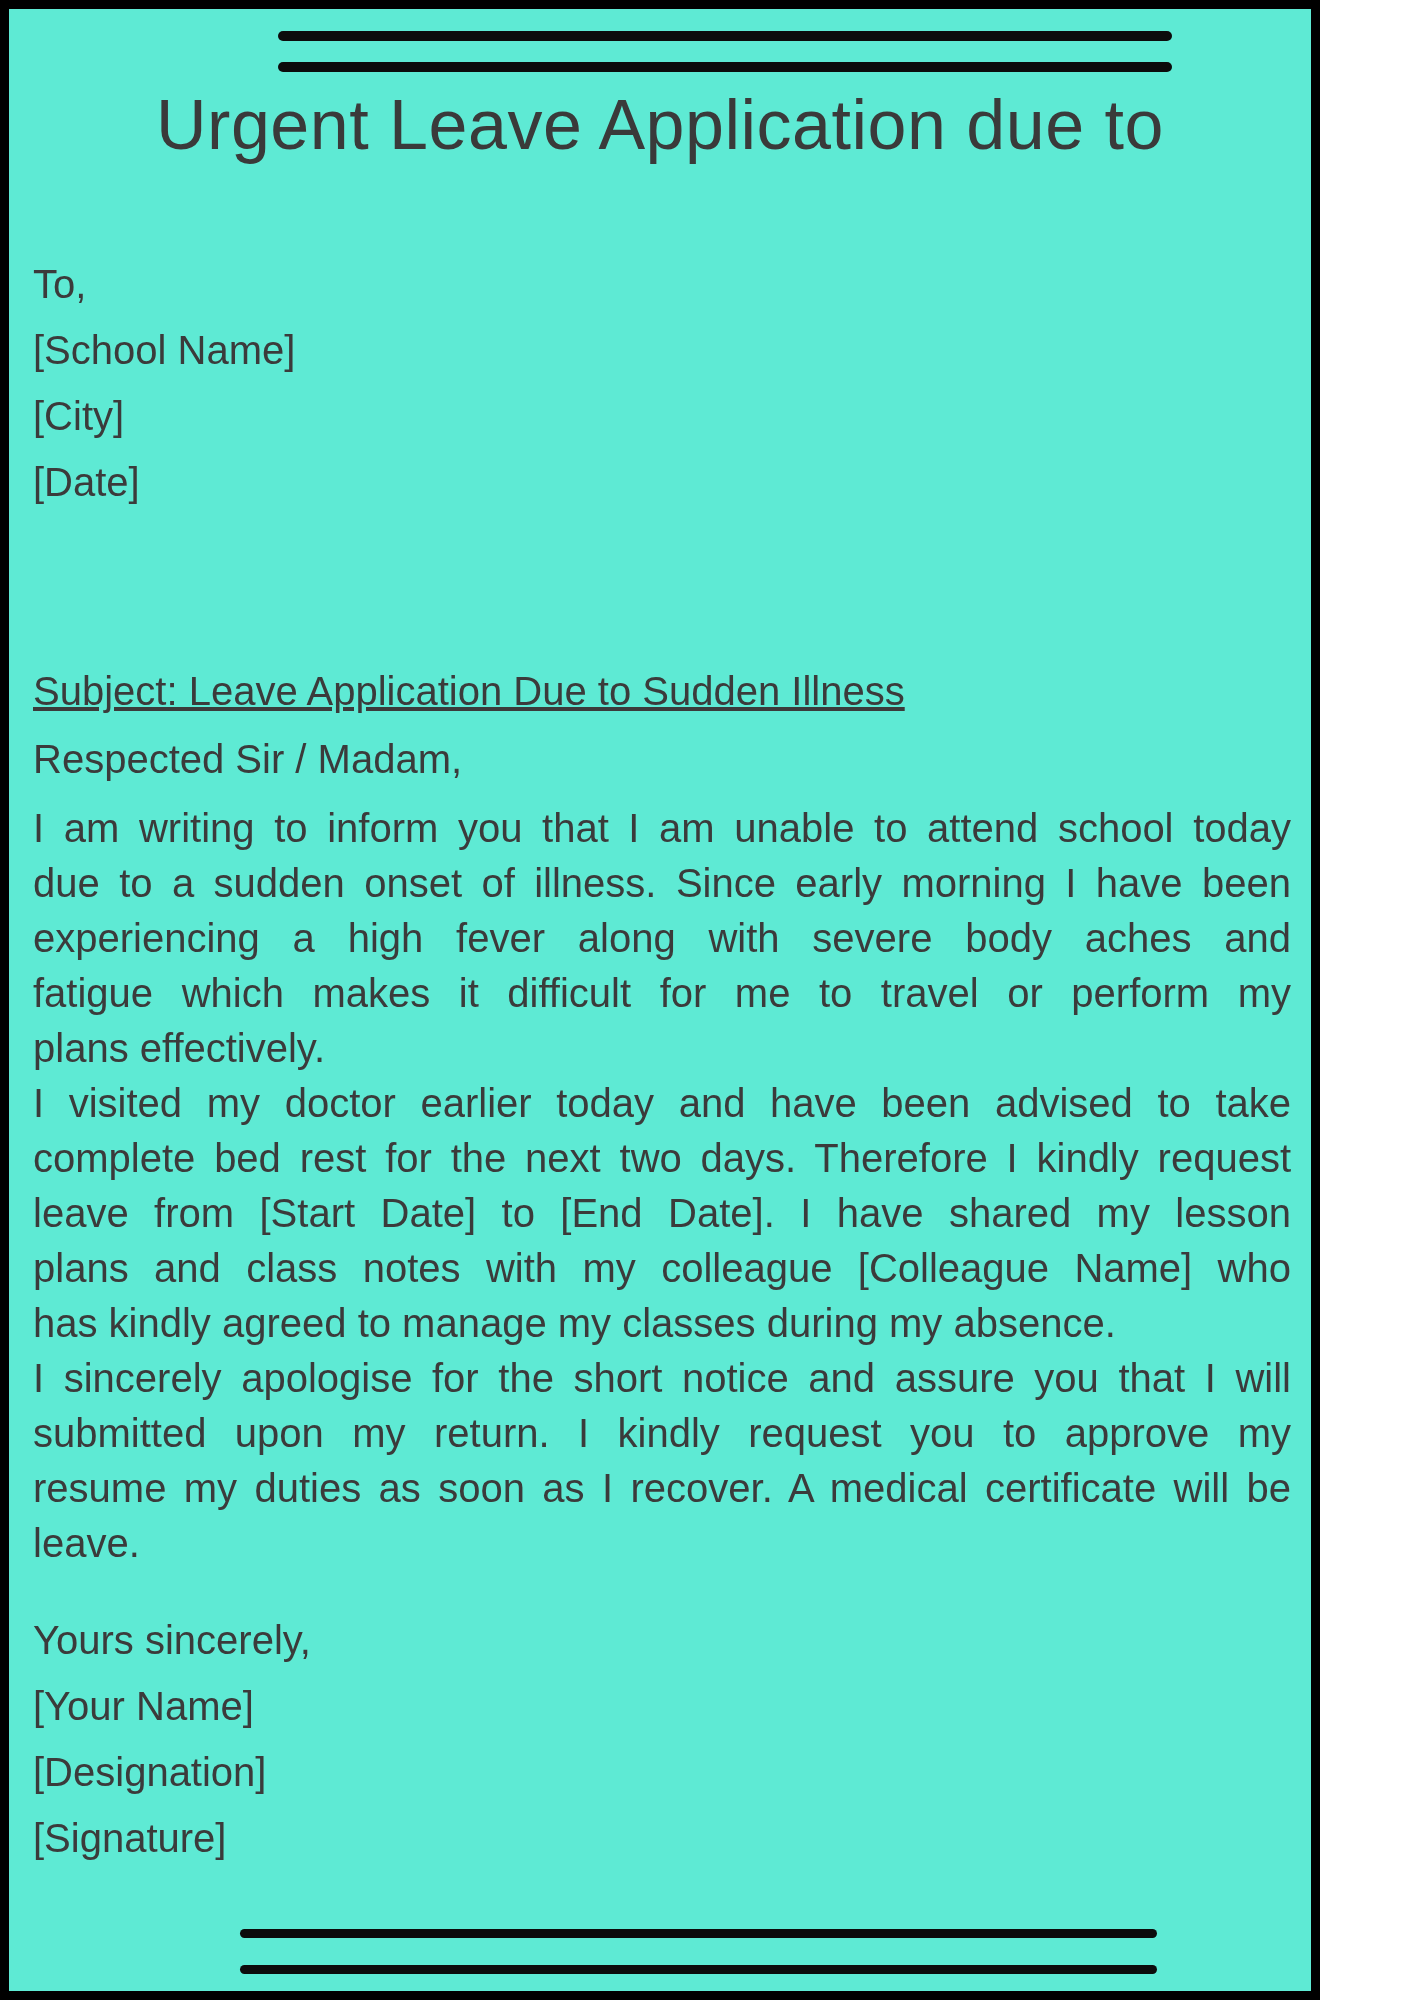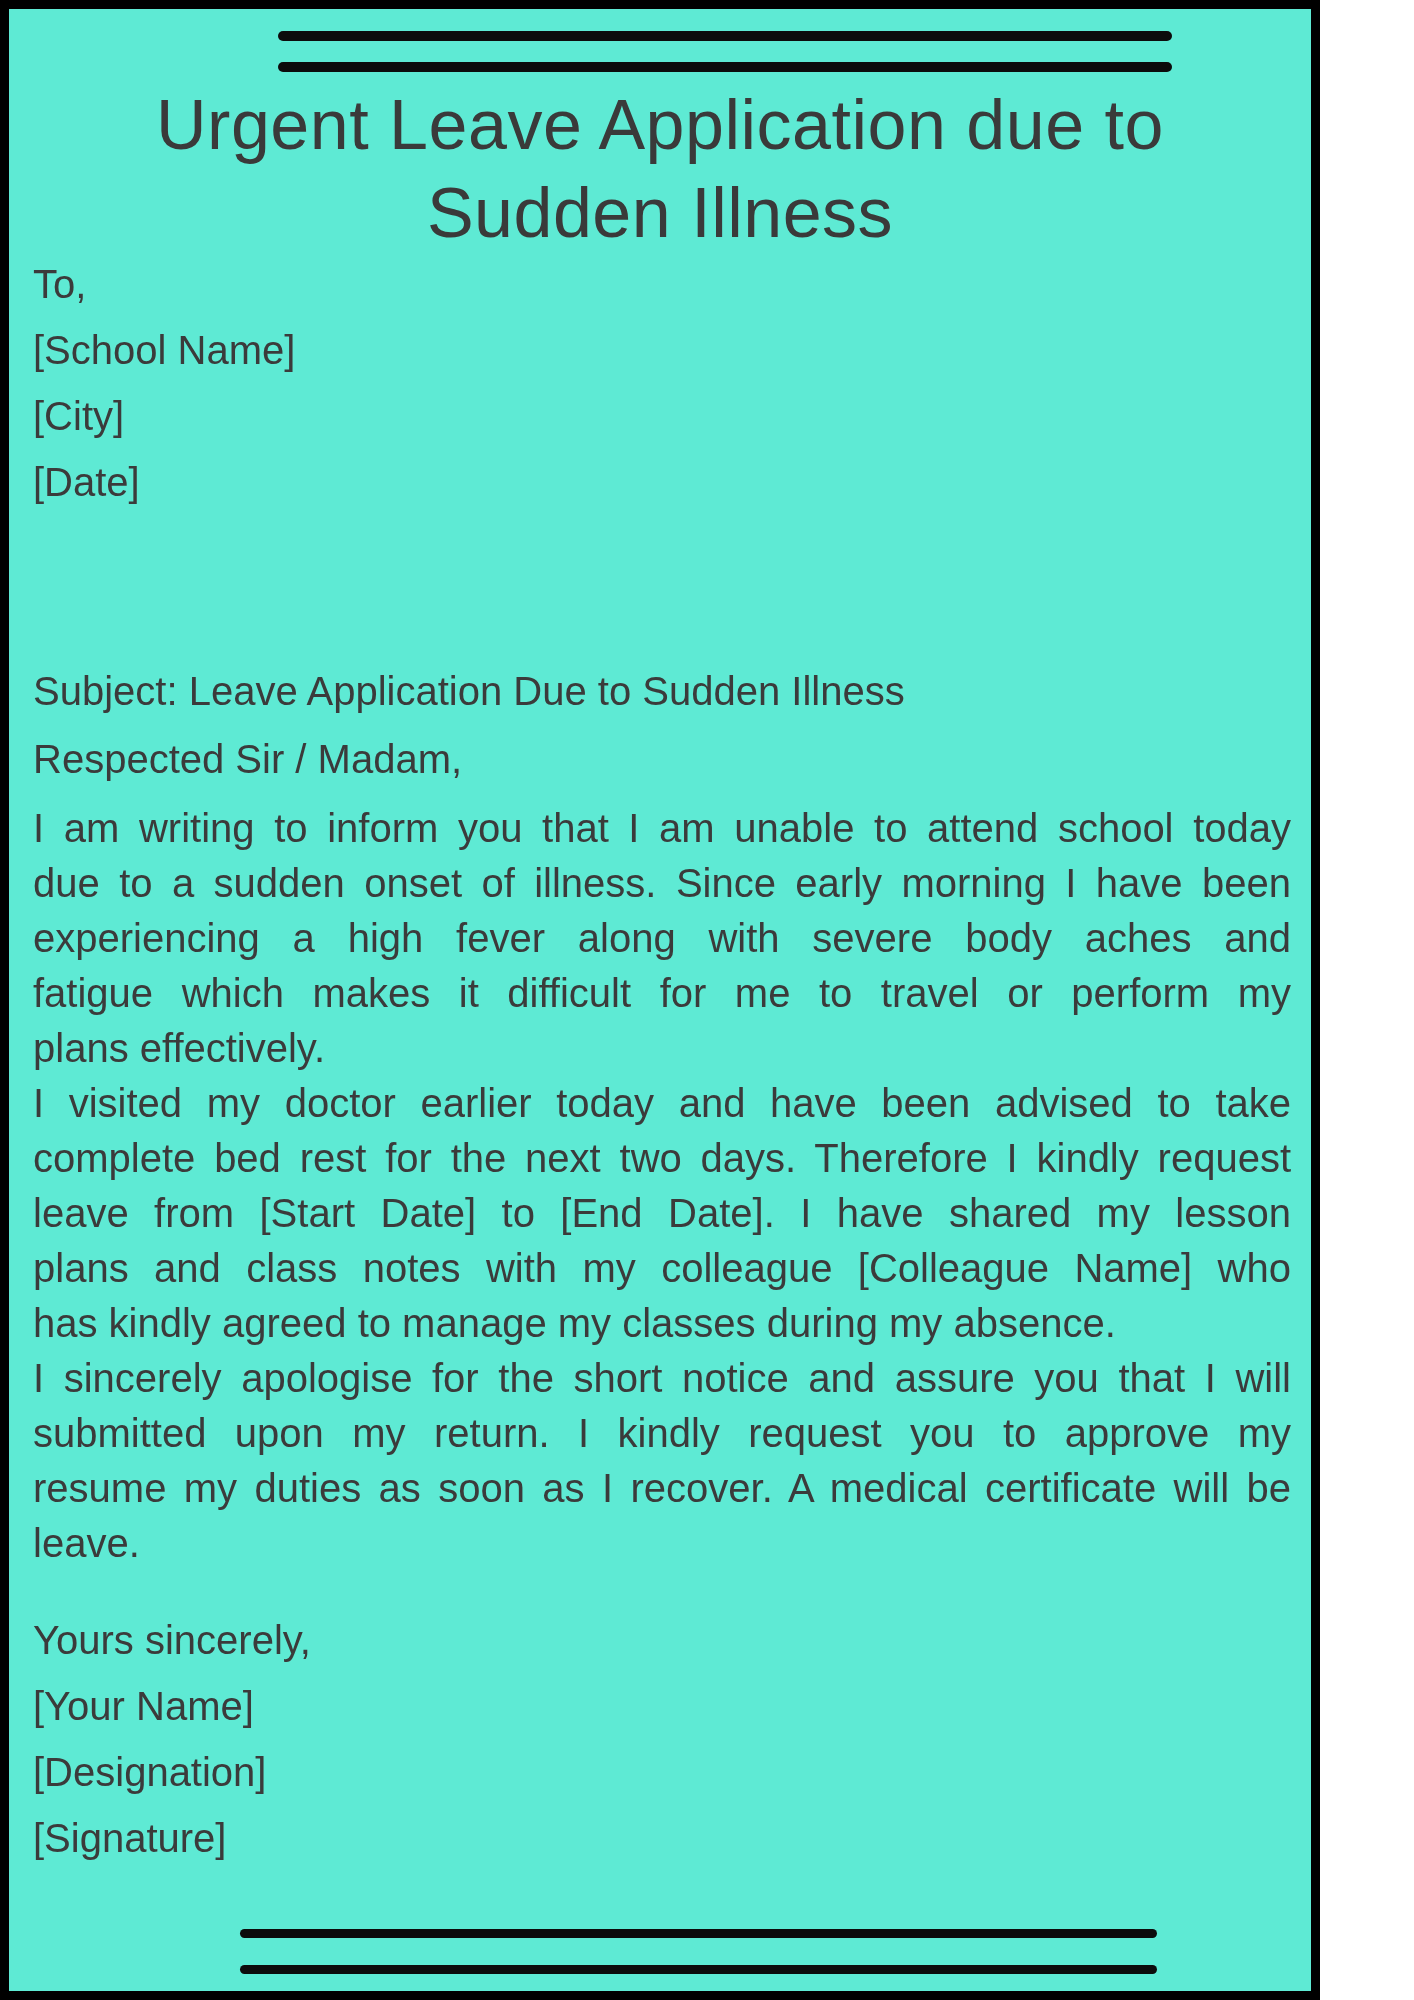--- a/index.html
+++ b/index.html
@@ -39,20 +39,21 @@
   .recipient {
     position:absolute; top:242px; left:24px; right:20px;
     font-size:40px; line-height:66px;
     color:#3b3b3b;
   }
 
   .subject {
     position:absolute; top:652px; left:24px; right:20px;
     font-size:40px; line-height:60px;
     color:#3b3b3b;
+    text-decoration:underline;
   }
   .salutation {
     position:absolute; top:720px; left:24px; right:20px;
     font-size:40px; line-height:60px;
     color:#3b3b3b;
   }
 
   .body-text {
     position:absolute; top:792px; left:24px; right:20px;
     font-size:40px; line-height:55px;
@@ -72,21 +73,20 @@
 
 <div class="page">
 
   <div class="rules rules-top">
     <div class="rule"></div>
     <div class="rule"></div>
   </div>
 
   <div class="doc-title">
     <div>Urgent Leave Application due to</div>
-    <div>Sudden Illness</div>
   </div>
 
   <div class="recipient">
     <div>To,</div>
     <div>[School Name]</div>
     <div>[City]</div>
     <div>[Date]</div>
   </div>
 
   <div class="subject">Subject: Leave Application Due to Sudden Illness</div>

